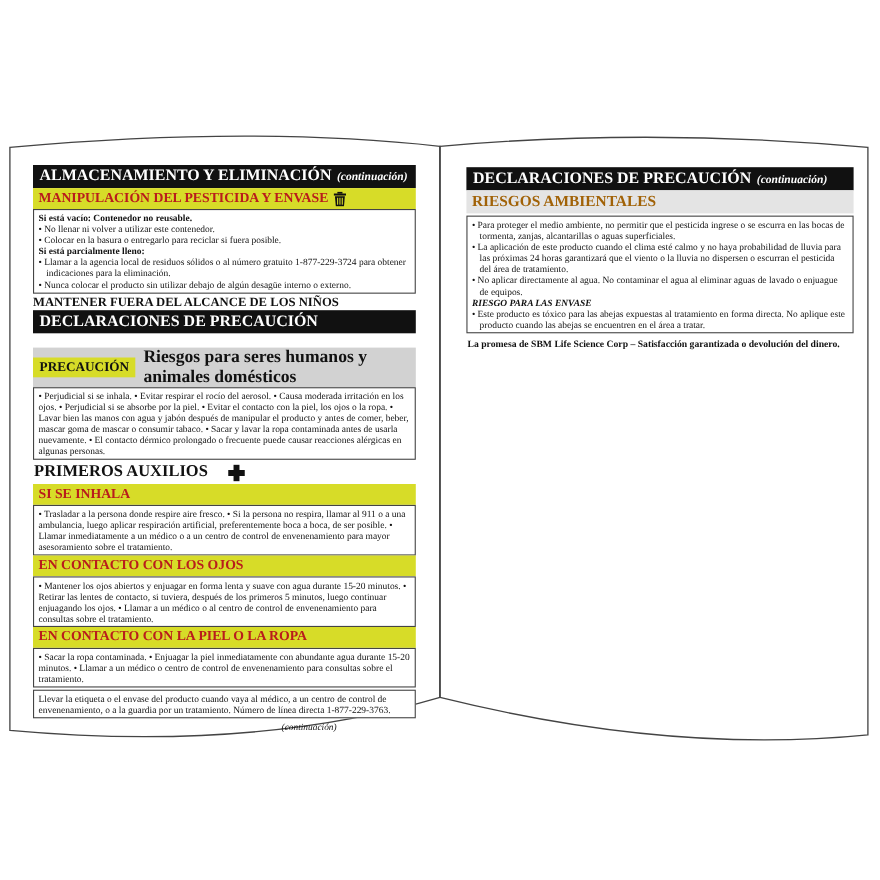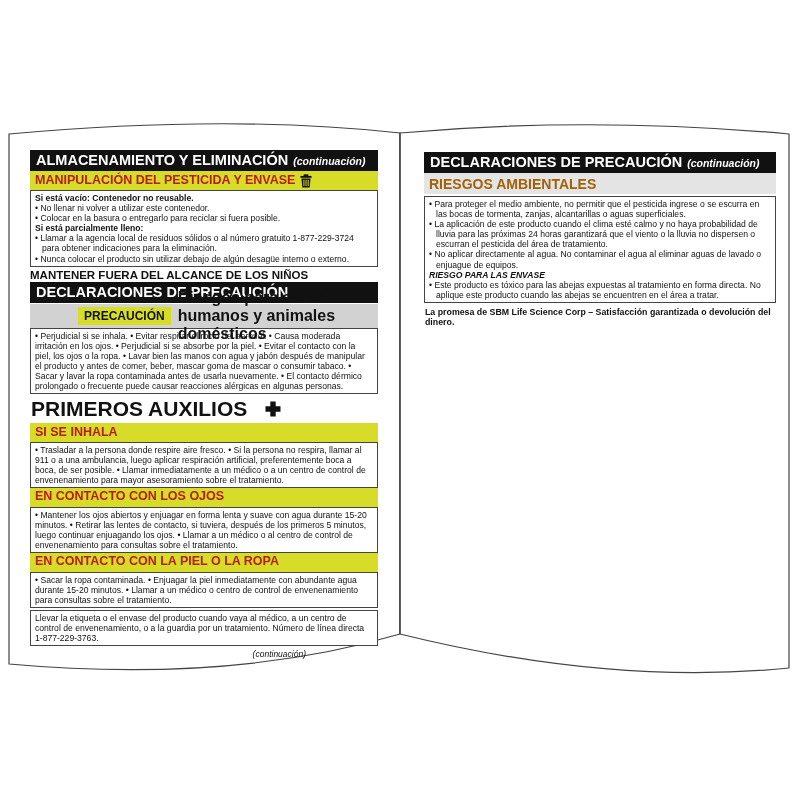--- a/index.html
+++ b/index.html
@@ -1,37 +1,37 @@
 <!DOCTYPE html>
 <html><head>
 <meta charset="utf-8">
 <style>
   html,body{margin:0;padding:0;background:#fff;}
   #canvas{position:relative;width:800px;height:800px;background:#fff;overflow:hidden;
-          font-family:Liberation Sans, sans-serif;color:#111;}
+          font-family:Liberation Serif, serif;color:#111;}
   svg.outline{position:absolute;left:0;top:0;}
   .page{position:absolute;}
   .page-left{left:30px;top:150px;width:348px;}
   .page-right{left:424px;top:152px;width:352px;}
   .bar-black{background:#111;color:#fff;font-weight:bold;font-size:14.5px;
              padding:3px 5px 3px 6px;line-height:1.05;display:flex;align-items:baseline;gap:5px;}
   .bar-black .cont{font-size:10.5px;font-style:italic;font-weight:bold;}
   .bar-yellow{background:#d7dc28;color:#b91c1c;font-weight:bold;font-size:12.5px;
               padding:2.5px 5px;line-height:1.1;display:flex;align-items:center;gap:5px;}
   .bar-gray{background:#e4e4e4;color:#a16207;font-weight:bold;font-size:14px;padding:2.5px 5px;}
   .tbox{border:1px solid #444;background:#fff;padding:2px 4px;font-size:8.6px;line-height:1.17;}
   .tbox .b-line{padding-left:7px;text-indent:-7px;}
   .tbox .bold-line{font-weight:bold;}
   .inline-para{}
   .mantener{font-weight:bold;font-size:11.5px;padding:2px 0 1px 0;letter-spacing:0;}
-  .precaucion-row{background:#d2d2d2;display:flex;align-items:center;height:24px;margin-top:1px;padding-left:48px;}
+  .precaucion-row{background:#d2d2d2;display:flex;align-items:center;height:36px;margin-top:13px;}
   .precaucion-label{background:#d7dc28;font-weight:bold;font-size:12px;padding:1px 6px;height:16px;
                     display:flex;align-items:center;}
   .precaucion-text{font-weight:bold;font-size:16px;margin-left:7px;}
-  .primeros{font-weight:bold;font-size:21px;padding:3px 0 2px 1px;display:flex;align-items:center;gap:18px;}
+  .primeros{font-weight:bold;font-size:15px;padding:3px 0 2px 1px;display:flex;align-items:center;gap:18px;}
   .note-cont{font-style:italic;font-size:8.5px;text-align:right;padding:3px 72px 0 0;}
   .promesa{font-weight:bold;font-size:8.8px;margin-top:4px;padding-left:1px;}
   .mt2{margin-top:2px;}
   .bees-title{font-weight:bold;font-style:italic;}
   .icon-wrap{display:inline-flex;flex:0 0 auto;}
 </style>
 </head>
 <body>
 
 <div id="canvas">

